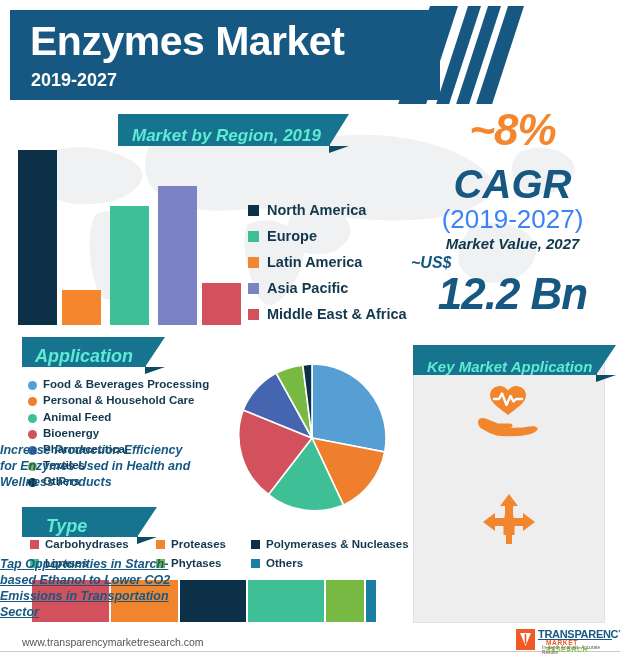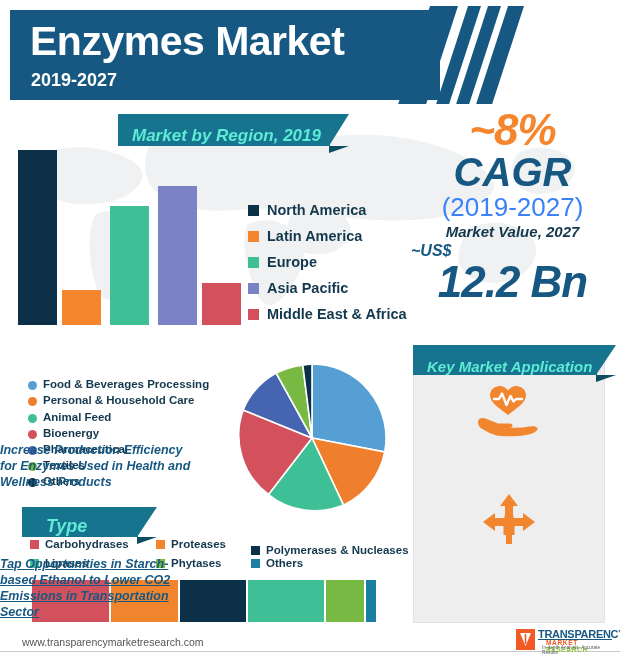--- a/index.html
+++ b/index.html
@@ -59,21 +59,21 @@
   .bar{position:absolute;bottom:0;}
 
   .region-legend{position:absolute;left:248px;top:172px;width:170px;margin-top:25px;}
   .region-legend .lg-row{display:flex;align-items:center;height:26px;}
   .region-legend .sw{width:11px;height:11px;margin-right:8px;flex:none;}
   .region-legend .lb{font-size:14.5px;font-weight:bold;color:#13384e;white-space:nowrap;}
 
   
   .cagr{position:absolute;left:405px;top:108px;width:215px;height:215px;text-align:center;}
   .cagr .pct{font-size:44px;font-weight:bold;font-style:italic;color:#f5862d;line-height:44px;letter-spacing:-1px;}
-  .cagr .cagrword{font-size:40px;font-weight:bold;font-style:italic;color:#175882;line-height:41px;letter-spacing:0px;}
+  .cagr .cagrword{font-size:40px;font-weight:bold;font-style:italic;color:#175882;line-height:41px;letter-spacing:0px;margin-top:12px;}
   .cagr .years{font-size:26px;font-weight:normal;color:#3b82f6;line-height:29px;}
   .cagr .mv{font-size:15px;font-weight:bold;font-style:italic;color:#13384e;line-height:20px;}
   .cagr .uss{font-size:16px;font-weight:bold;font-style:italic;color:#175882;line-height:18px;text-align:left;padding-left:6px;}
   .cagr .bn{font-size:44px;font-weight:bold;font-style:italic;color:#175882;line-height:44px;letter-spacing:-1px;}
 
   
   .app-legend{position:absolute;left:28px;top:374px;width:200px;}
   .app-legend .lg-row{display:flex;align-items:flex-end;height:16.2px;}
   .app-legend .dot{width:9px;height:9px;border-radius:50%;margin-right:6px;flex:none;}
   .app-legend .lb{font-size:11.5px;font-weight:bold;color:#13384e;white-space:nowrap;}
@@ -155,46 +155,51 @@
     <div class="bar" style="left:158px; width:39px; height:139px; background:#7b82c6;"></div>
     <div class="bar" style="left:202px; width:39px; height:42px;  background:#d2515c;"></div>
   </div>
 
   <div class="region-legend">
     <div class="lg-row">
       <span class="sw" style="background:#0b3047;"></span>
       <span class="lb">North America</span>
     </div>
     <div class="lg-row">
+      <span class="sw" style="background:#3fbf96;"></span>
+      <span class="lb">Europe</span>
+    </div>
+    <div class="lg-row">
       <span class="sw" style="background:#f5862d;"></span>
       <span class="lb">Latin America</span>
-    </div>
-    <div class="lg-row">
-      <span class="sw" style="background:#3fbf96;"></span>
-      <span class="lb">Europe</span>
     </div>
     <div class="lg-row">
       <span class="sw" style="background:#7b82c6;"></span>
       <span class="lb">Asia Pacific</span>
     </div>
     <div class="lg-row">
       <span class="sw" style="background:#d2515c;"></span>
       <span class="lb">Middle East &amp; Africa</span>
     </div>
   </div>
 
   <div class="cagr">
     <div class="pct">~8%</div>
     <div class="cagrword">CAGR</div>
     <div class="years">(2019-2027)</div>
     <div class="mv">Market Value, 2027</div>
     <div class="uss">~US$</div>
     <div class="bn">12.2 Bn</div>
   </div>
 
+  <div class="ribbon" id="ribbon-app">
+    <span>Application</span>
+    <i class="ribbon-tail"></i>
+    <i class="ribbon-shadow"></i>
+  </div>
 
   <div class="app-legend">
     <div class="lg-row">
       <span class="dot" style="background:#559fd4;"></span>
       <span class="lb">Food &amp; Beverages Processing</span>
     </div>
     <div class="lg-row">
       <span class="dot" style="background:#f07f2d;"></span>
       <span class="lb">Personal &amp; Household Care</span>
     </div>
@@ -250,21 +255,21 @@
 
   <div class="type-legend">
     <div class="tl-row" style="left:0px;top:0px;">
       <span class="sw" style="background:#d2515c;"></span>
       <span class="lb">Carbohydrases</span>
     </div>
     <div class="tl-row" style="left:126px;top:0px;">
       <span class="sw" style="background:#f0852e;"></span>
       <span class="lb">Proteases</span>
     </div>
-    <div class="tl-row" style="left:221px;top:6px;">
+    <div class="tl-row" style="left:221px;top:0px;">
       <span class="sw" style="background:#0b3047;"></span>
       <span class="lb">Polymerases &amp; Nucleases</span>
     </div>
     <div class="tl-row" style="left:0px;top:19px;">
       <span class="sw" style="background:#3fbf96;"></span>
       <span class="lb">Lipases</span>
     </div>
     <div class="tl-row" style="left:126px;top:19px;justify-content:space-between;">
       <span class="sw" style="background:#77b943;"></span>
       <span class="lb">Phytases</span>

